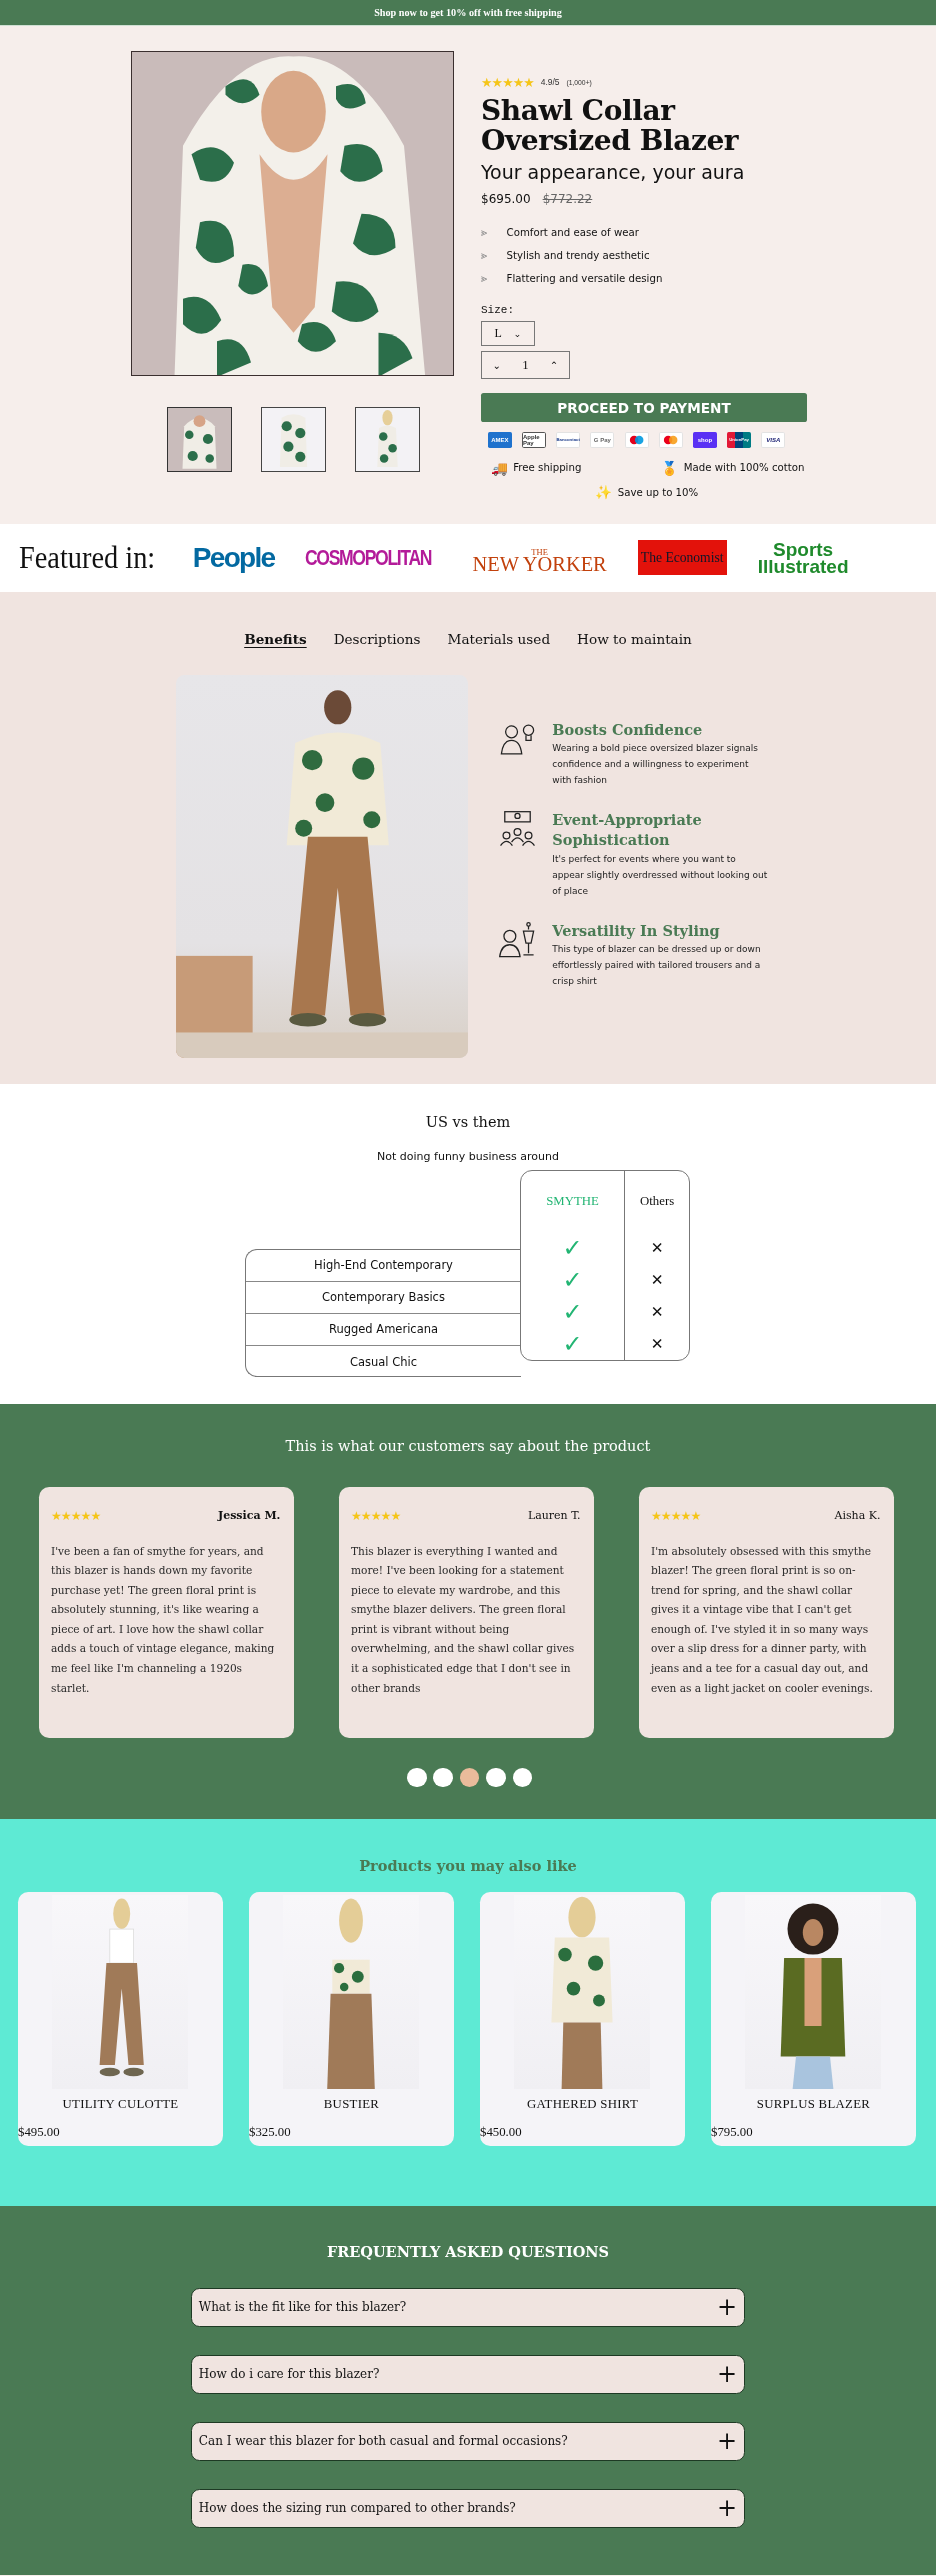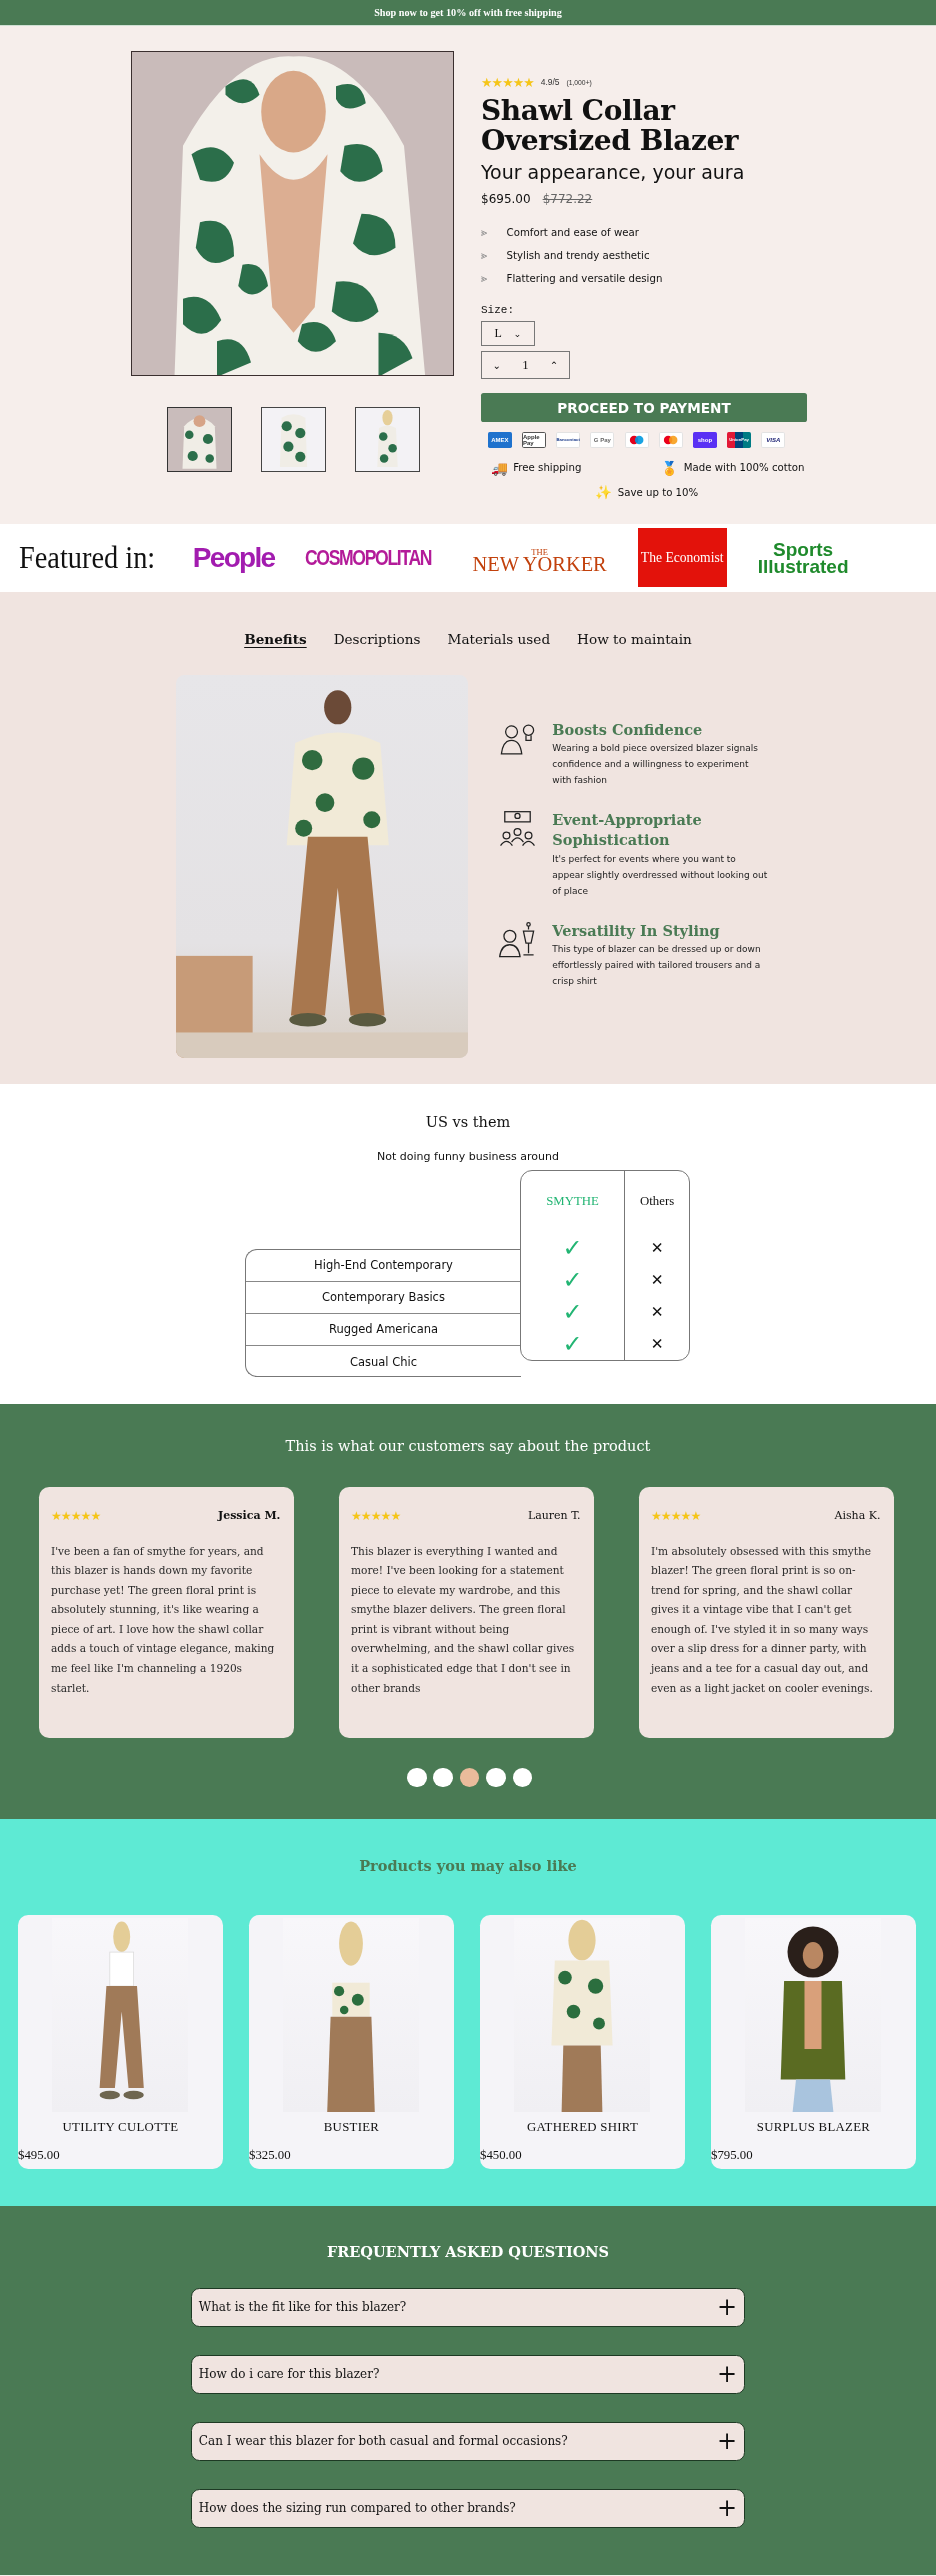--- a/index.html
+++ b/index.html
@@ -34,25 +34,25 @@
   .pay-icons { display: flex; gap: 10.2px; margin-top: 10.2px; padding-left: 6.8px; }
   .pay-icon { width: 24px; height: 15.3px; border-radius: 1.7px; font-size: 6px; display: flex; align-items: center; justify-content: center; font-weight: bold; background: #fff; color: #333; border: 0.9px solid #e3e3e3; }
   .perks { margin-top: 12px; display: flex; justify-content: space-between; padding: 0 8.5px 0 10.2px; font-family: "DejaVu Sans", sans-serif; font-size: 10.2px; }
   .perk { display: flex; align-items: center; gap: 5.1px; }
   .perk-icon { font-size: 13.6px; }
   .perk-center { display: flex; justify-content: center; margin-top: 8.5px; font-family: "DejaVu Sans", sans-serif; font-size: 10.2px; gap: 5.1px; align-items: center; }
 
   
   .featured { height: 68px; background: #fff; display: flex; align-items: center; padding-left: 19px; gap: 31px; }
   .featured-label { font-family: "Liberation Serif", serif; font-size: 31.5px; transform: scaleX(0.9); transform-origin: left; margin-right: -8.5px; }
-  .logo-people { font-family: "Liberation Sans", sans-serif; font-weight: bold; font-size: 28px; color: #a21caf; letter-spacing: -1.7px; }
+  .logo-people { font-family: "Liberation Sans", sans-serif; font-weight: bold; font-size: 28px; color: #0369a1; letter-spacing: -1.7px; }
   .logo-cosmo { font-family: "Liberation Sans", sans-serif; font-weight: bold; font-size: 22px; color: #b31b99; letter-spacing: -1.7px; transform: scaleX(0.8); transform-origin: left; width: 170px; }
   .logo-newyorker { font-family: "Liberation Serif", serif; font-size: 20.4px; color: #c2410c; text-align: center; line-height: 12px; margin-left: -34px; }
   .logo-newyorker small { font-size: 8.5px; display: block; }
-  .logo-economist { width: 89px; height: 59px; background: #e3120b; color: #ffffff; font-family: "Liberation Serif", serif; font-size: 13.6px; text-align: center; display: flex; align-items: center; justify-content: center; line-height: 15.3px; }
+  .logo-economist { width: 89px; height: 35px; background: #e3120b; color: #0f172a; font-family: "Liberation Serif", serif; font-size: 13.6px; text-align: center; display: flex; align-items: center; justify-content: center; line-height: 15.3px; }
   .logo-si { font-family: "Liberation Sans", sans-serif; font-weight: bold; font-size: 19px; color: #1f8a2c; line-height: 17px; text-align: center; }
 
   
   .benefits { background: #f0e4e0; height: 492px; position: relative; }
   .tabs { position: absolute; top: 39px; left: 0; width: 100%; display: flex; justify-content: center; gap: 27px; font-family: "DejaVu Serif", serif; font-size: 13.6px; }
   .tab { cursor: pointer; }
   .tab.active { font-weight: bold; text-decoration: underline; text-underline-offset: 2.6px; }
   .benefit-img { position: absolute; left: 176px; top: 83px; width: 292px; height: 383px; border-radius: 8.5px; background: linear-gradient(#e7e6e9 0%, #e4e2e4 70%, #d8cfc6 100%); overflow: hidden; }
   .benefit-list { position: absolute; left: 498px; top: 128px; width: 272px; }
   .benefit { display: flex; gap: 15.3px; margin-bottom: 22px; }
@@ -87,21 +87,21 @@
   .review-name { font-family: "DejaVu Serif", serif; font-size: 11px; }
   .review-name.bold { font-weight: bold; }
   .review-text { margin-top: 19px; font-family: "DejaVu Serif", serif; font-size: 10.6px; line-height: 19.6px; color: #2a2a2a; }
   .dots { position: absolute; top: 364px; left: 407px; display: flex; gap: 6.8px; }
   .dot { width: 19.6px; height: 19.6px; border-radius: 50%; background: #fff; cursor: pointer; }
   .dot.active { background: #eabb9b; }
 
   
   .products { background: #5eead4; height: 387px; position: relative; }
   .products-title { position: absolute; top: 38px; width: 100%; text-align: center; color: #4a7a54; font-family: "DejaVu Serif", serif; font-weight: bold; font-size: 14.5px; }
-  .product-cards { position: absolute; top: 96px; left: 18px; display: flex; gap: 26px; }
+  .product-cards { position: absolute; top: 73px; left: 18px; display: flex; gap: 26px; }
   .product-card { width: 205px; height: 254px; background: #f5f4f8; border-radius: 10.2px; position: relative; cursor: pointer; }
   .product-img { position: absolute; top: 3.4px; left: 34px; width: 136px; height: 194px; background: linear-gradient(#f8f7fa, #f0eff3); overflow: hidden; }
   .product-name { position: absolute; top: 205px; width: 100%; text-align: center; font-family: "Liberation Serif", serif; font-size: 12.8px; letter-spacing: 0.3px; }
   .product-price { position: absolute; top: 233px; width: 100%; font-family: "Liberation Serif", serif; font-size: 12.8px; }
 
   
   .faq { background: #4a7a54; height: 369px; position: relative; }
   .faq-title { position: absolute; top: 37px; width: 100%; text-align: center; color: #fff; font-family: "DejaVu Serif", serif; font-weight: bold; font-size: 14.5px; }
   .faq-list { position: absolute; top: 82px; left: 191px; width: 554px; }
   .faq-item { height: 39px; background: #f0e4e0; border: 0.9px solid #1e3a24; border-radius: 8.5px; display: flex; align-items: center; justify-content: space-between; padding: 0 6.8px 0 6.8px; margin-bottom: 28px; cursor: pointer; font-family: "DejaVu Serif", serif; font-size: 12px; }

